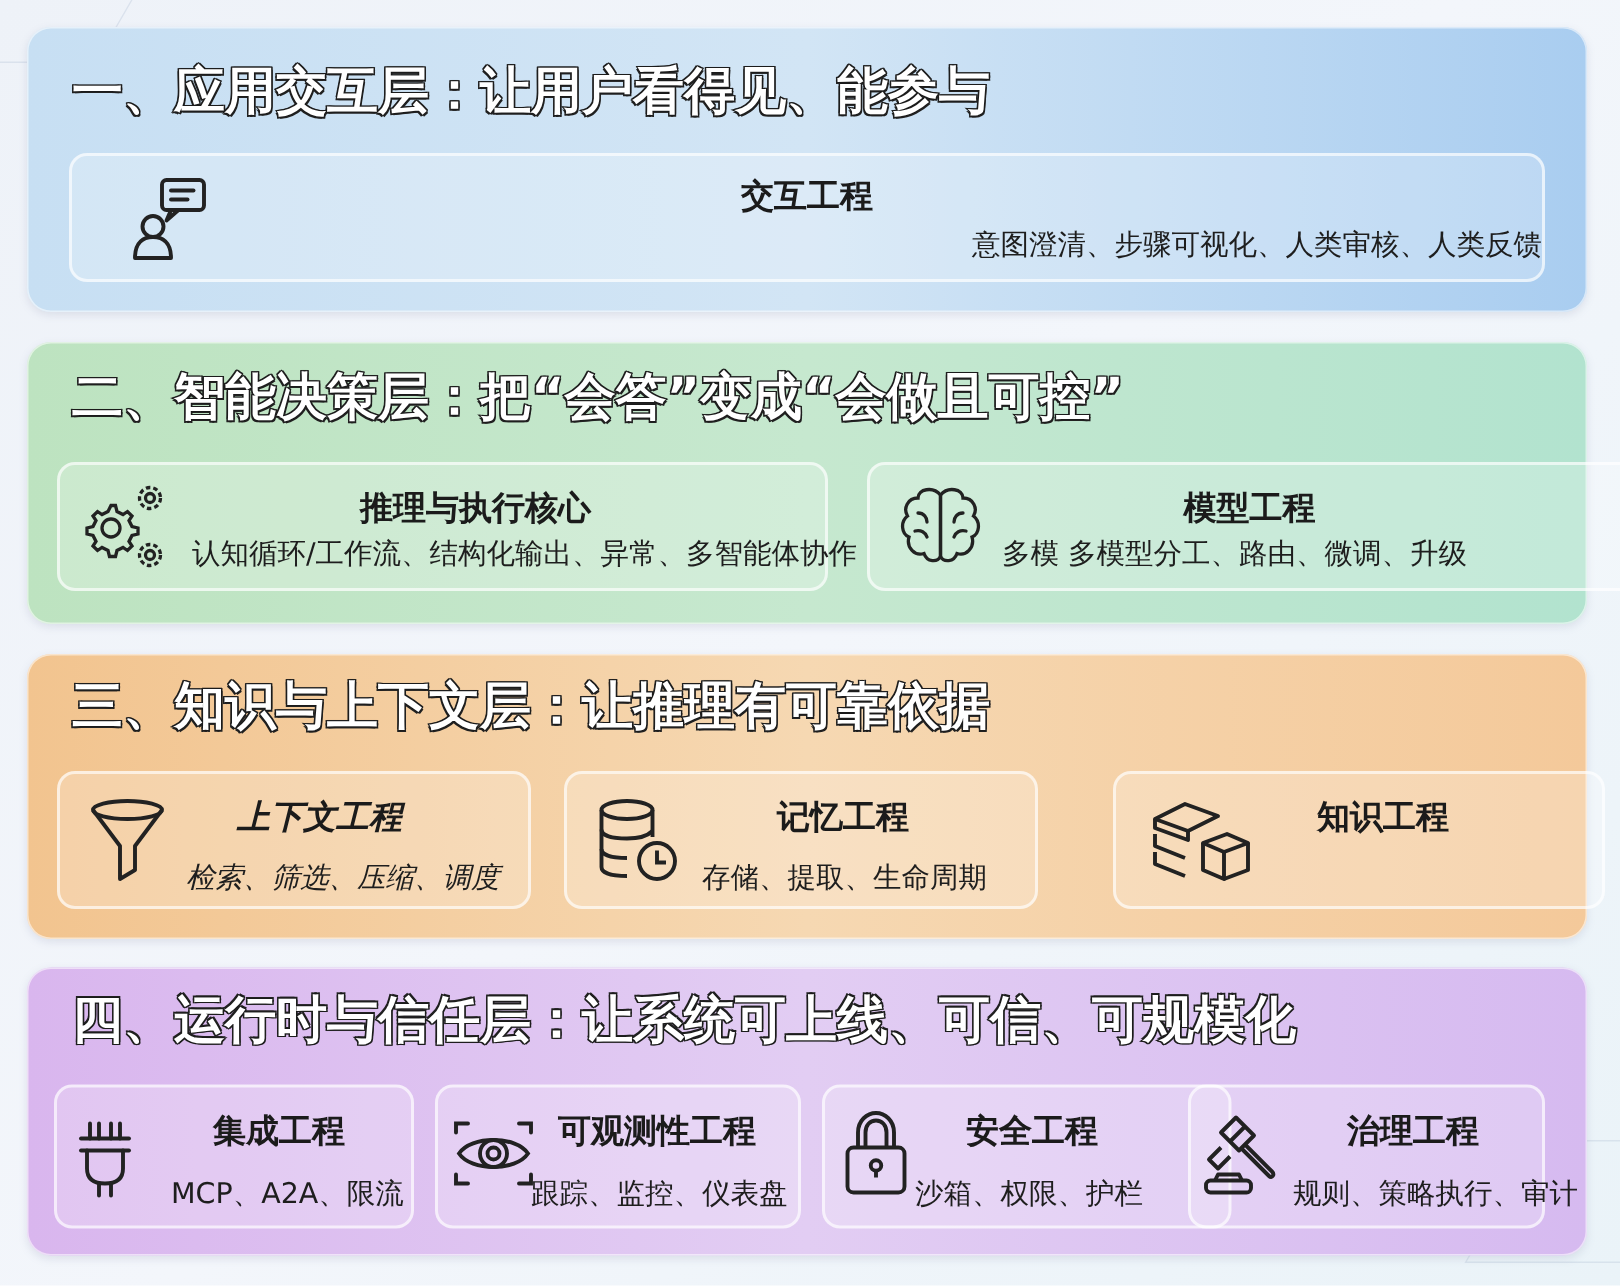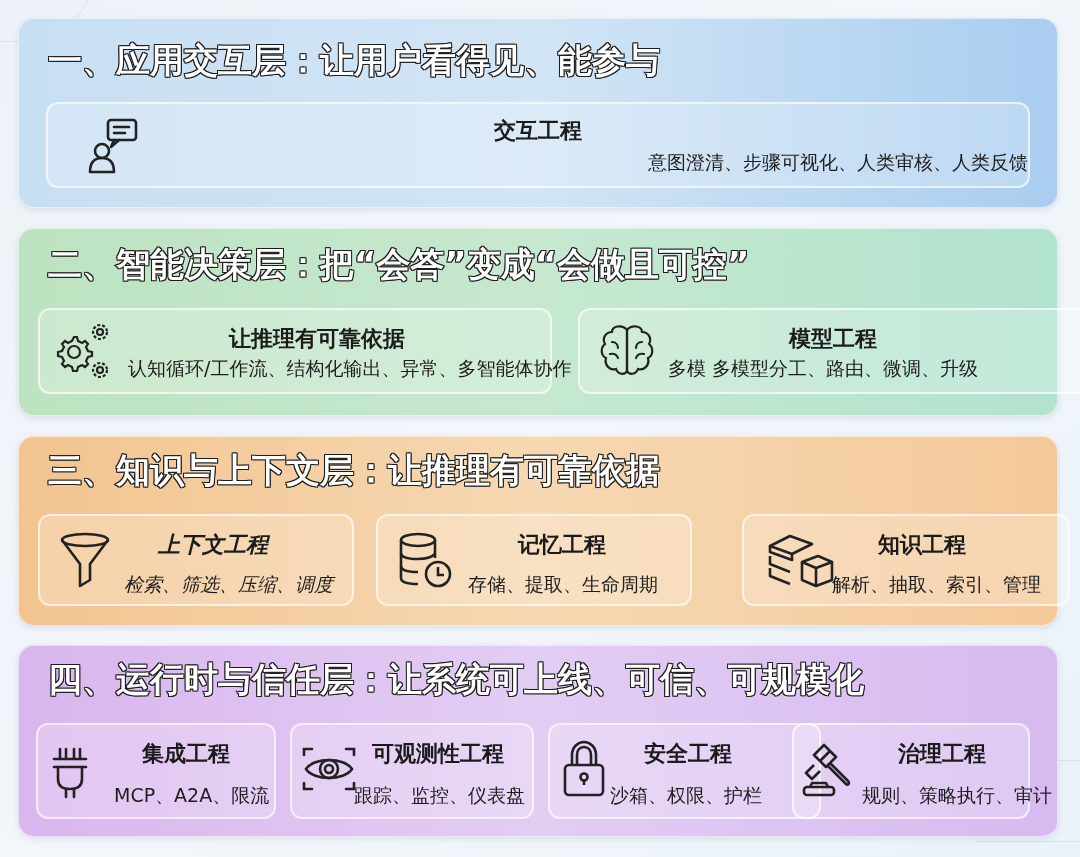--- a/index.html
+++ b/index.html
@@ -63,21 +63,21 @@
     <div class="icon" style="left:14px;top:10px;">
       <svg width="64" height="64" viewBox="0 0 64 64" fill="none" stroke="#222" stroke-width="2.2">
         <circle cx="20" cy="32" r="6"></circle>
         <path d="M20 17 l3 0 l1 4 l4 2 l3 -2 l3 3 l-2 3 l2 4 l4 1 l0 4 l-4 1 l-2 4 l2 3 l-3 3 l-3 -2 l-4 2 l-1 4 l-4 0 l-1 -4 l-4 -2 l-3 2 l-3 -3 l2 -3 l-2 -4 l-4 -1 l0 -4 l4 -1 l2 -4 l-2 -3 l3 -3 l3 2 l4 -2 z"></path>
         <circle cx="46" cy="12" r="3"></circle>
         <circle cx="46" cy="12" r="7" stroke-dasharray="3 2"></circle>
         <circle cx="46" cy="50" r="3"></circle>
         <circle cx="46" cy="50" r="7" stroke-dasharray="3 2"></circle>
       </svg>
     </div>
-    <div class="card-title" style="left:40px;width:474px;text-align:center;top:14px;">让推理有可靠依据</div>
+    <div class="card-title" style="left:40px;width:474px;text-align:center;top:14px;">推理与执行核心</div>
     <div class="card-desc" style="left:88px;top:46px;">认知循环/工作流、结构化输出、异常、多智能体协作</div>
   </div>
   <div class="card" style="left:548px;top:80px;width:522px;height:86px;margin-left:12px;">
     <div class="icon" style="left:18px;top:12px;">
       <svg width="58" height="58" viewBox="0 0 58 58" fill="none" stroke="#222" stroke-width="2.2" stroke-linecap="round">
         <path d="M29 8 C24 2 14 4 14 10 C7 10 4 17 7 22 C2 26 3 34 8 36 C6 43 12 49 18 47 C20 53 27 53 29 49 Z"></path>
         <path d="M29 8 C34 2 44 4 44 10 C51 10 54 17 51 22 C56 26 55 34 50 36 C52 43 46 49 40 47 C38 53 31 53 29 49"></path>
         <line x1="29" y1="8" x2="29" y2="49"></line>
         <path d="M14 20 c4 0 6 3 6 6"></path>
         <path d="M12 32 c4 -1 7 1 8 4"></path>
@@ -123,21 +123,20 @@
         <path d="M2 14 L22 4 L44 12 L24 22 Z"></path>
         <path d="M2 14 L2 20 L24 28 L24 22"></path>
         <path d="M2 24 L2 32 L22 40"></path>
         <path d="M2 36 L2 44 L22 52"></path>
         <path d="M34 30 L50 24 L64 30 L48 36 Z"></path>
         <path d="M34 30 L34 48 L48 54 L48 36"></path>
         <path d="M64 30 L64 48 L48 54"></path>
       </svg>
     </div>
     <div class="card-title" style="left:134px;top:14px;">知识工程</div>
-    <div class="card-desc" style="left:88px;top:56px;">解析、抽取、索引、管理</div>
   </div>
 </div>
 
 <div class="layer l4">
   <div class="layer-title" style="top:12px;">四、运行时与信任层：让系统可上线、可信、可规模化</div>
   <div class="card" style="left:18px;top:78px;width:240px;height:96px;">
     <div class="icon" style="left:12px;top:20px;">
       <svg width="40" height="56" viewBox="0 0 40 56" fill="none" stroke="#222" stroke-width="2.6" stroke-linecap="round" stroke-linejoin="round">
         <path d="M10 4 L10 14 M16 4 L16 14"></path>
         <path d="M24 4 L24 14 M30 4 L30 14"></path>

